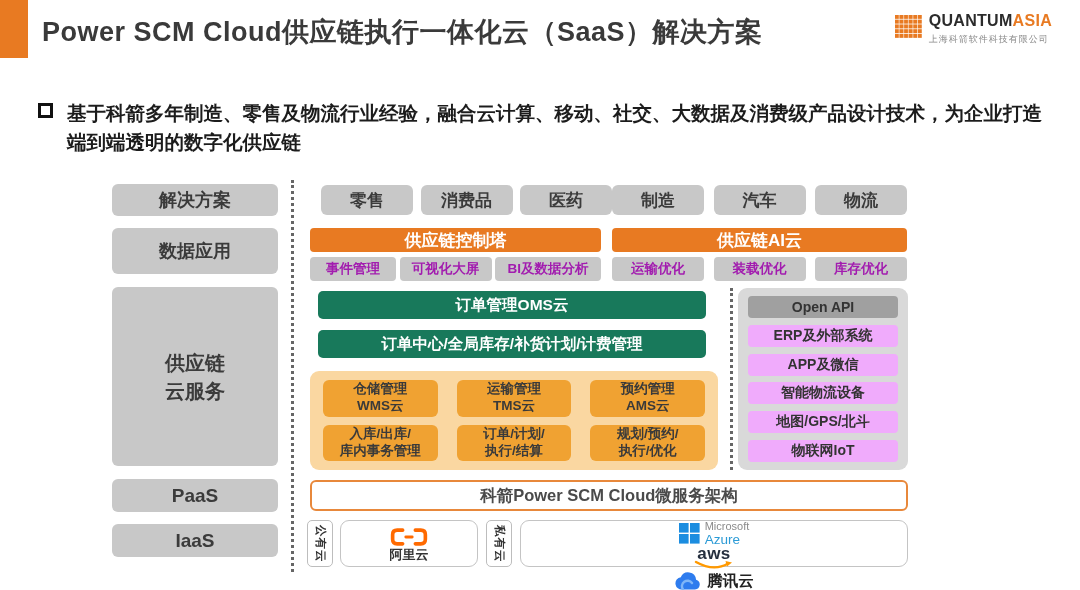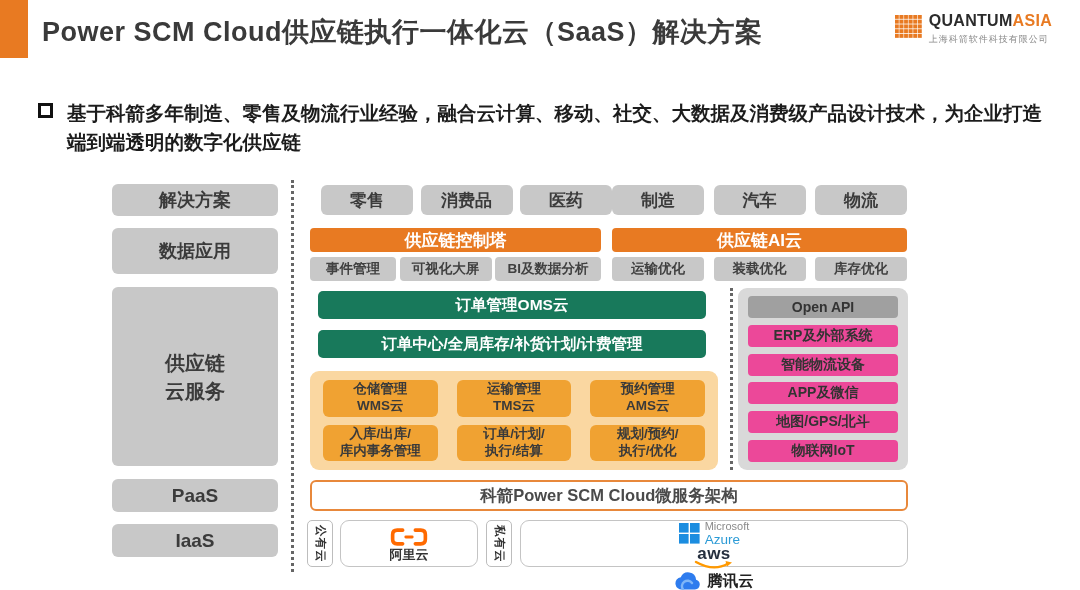--- a/index.html
+++ b/index.html
@@ -39,35 +39,35 @@
   .ind-group.left { width:291px; } .ind-group.right { width:295px; }
   .ind-tag { width:92px; height:30px; background:#C8C8C8; border-radius:6px; font-size:17px; font-weight:bold; color:#3B3B3B; display:flex; align-items:center; justify-content:center; }
 
   
   .sec-header { position:absolute; top:228px; height:24px; background:#E87A22; border-radius:4px; color:#fff; font-size:17px; font-weight:bold; display:flex; align-items:center; justify-content:center; }
   .sec-ct { left:310px; width:291px; } .sec-ai { left:612px; width:295px; }
 
   
   .subtags { position:absolute; top:257px; display:flex; justify-content:space-between; }
   .subtags.left { left:310px; width:291px; } .subtags.right { left:612px; width:295px; }
-  .subtag { height:24px; background:#C8C8C8; border-radius:4px; font-size:13.5px; font-weight:bold; color:#404040; display:flex; align-items:center; justify-content:center; padding:0 8px; }
+  .subtag { height:24px; background:#C8C8C8; border-radius:4px; font-size:13.5px; font-weight:bold; color:#a21caf; display:flex; align-items:center; justify-content:center; padding:0 8px; }
   .subtags.left .subtag:nth-child(1){width:86px;} .subtags.left .subtag:nth-child(2){width:92px;} .subtags.left .subtag:nth-child(3){width:106px;}
   .subtags.right .subtag{width:92px;}
 
   
   .green-bar { position:absolute; left:318px; width:388px; height:28px; background:#18795B; border-radius:5px; color:#fff; font-size:15.5px; font-weight:bold; display:flex; align-items:center; justify-content:center; }
   .gb1 { top:291px; } .gb2 { top:330px; }
 
   
   .exec-panel { position:absolute; left:310px; top:371px; width:408px; height:99px; background:#FAD7A1; border-radius:9px; padding:9px 13px; display:grid; grid-template-columns:1fr 1fr 1fr; grid-template-rows:1fr 1fr; gap:8px 19px; }
   .module { background:#F0A232; border-radius:6px; color:#3A3A3A; font-size:13.5px; font-weight:bold; line-height:1.25; display:flex; flex-direction:column; align-items:center; justify-content:center; text-align:center; }
 
   
   .int-panel { position:absolute; left:738px; top:288px; width:170px; height:182px; background:#D9D9D9; border-radius:9px; padding:8px 10px; display:flex; flex-direction:column; justify-content:space-between; }
-  .int-item { height:22px; background:#ec4899; border-radius:4px; font-size:14px; font-weight:bold; color:#333; display:flex; align-items:center; justify-content:center; }
+  .int-item { height:22px; background:#f0abfc; border-radius:4px; font-size:14px; font-weight:bold; color:#333; display:flex; align-items:center; justify-content:center; }
   .int-item.dark { background:#A0A0A0; }
 
   
   .ms-bar { position:absolute; left:310px; top:480px; width:598px; height:31px; background:#fff; border:2px solid #E8883B; border-radius:6px; color:#4A4A4A; font-size:16.5px; font-weight:bold; display:flex; align-items:center; justify-content:center; }
 
   
   .v-label { position:absolute; top:520px; width:26px; height:47px; background:#fff; border:1.5px solid #BDBDBD; border-radius:5px; display:flex; align-items:center; justify-content:center; font-size:11.5px; font-weight:bold; color:#333; writing-mode:vertical-rl; text-orientation:sideways; letter-spacing:1px; }
   .vl-public { left:307px; } .vl-private { left:486px; }
   .prov-box { position:absolute; top:520px; height:47px; background:#fff; border:1.5px solid #C4C4C4; border-radius:9px; display:flex; align-items:center; justify-content:center;flex-direction:column; }
   .box-ali { left:340px; width:138px; flex-direction:column; gap:1px; padding-top:1px; }
@@ -168,22 +168,22 @@
     </div>
     <div class="module">
       <span>规划/预约/</span>
       <span>执行/优化</span>
     </div>
   </div>
 
   <div class="int-panel">
     <div class="int-item dark">Open API</div>
     <div class="int-item">ERP及外部系统</div>
+    <div class="int-item">APP及微信</div>
     <div class="int-item">智能物流设备</div>
-    <div class="int-item">APP及微信</div>
     <div class="int-item">地图/GPS/北斗</div>
     <div class="int-item">物联网IoT</div>
   </div>
 
   <div class="ms-bar">科箭Power SCM Cloud微服务架构</div>
 
   <div class="v-label vl-public">公有云</div>
 
   <div class="prov-box box-ali">
     <svg width="42" height="20" viewBox="0 0 44 22">

